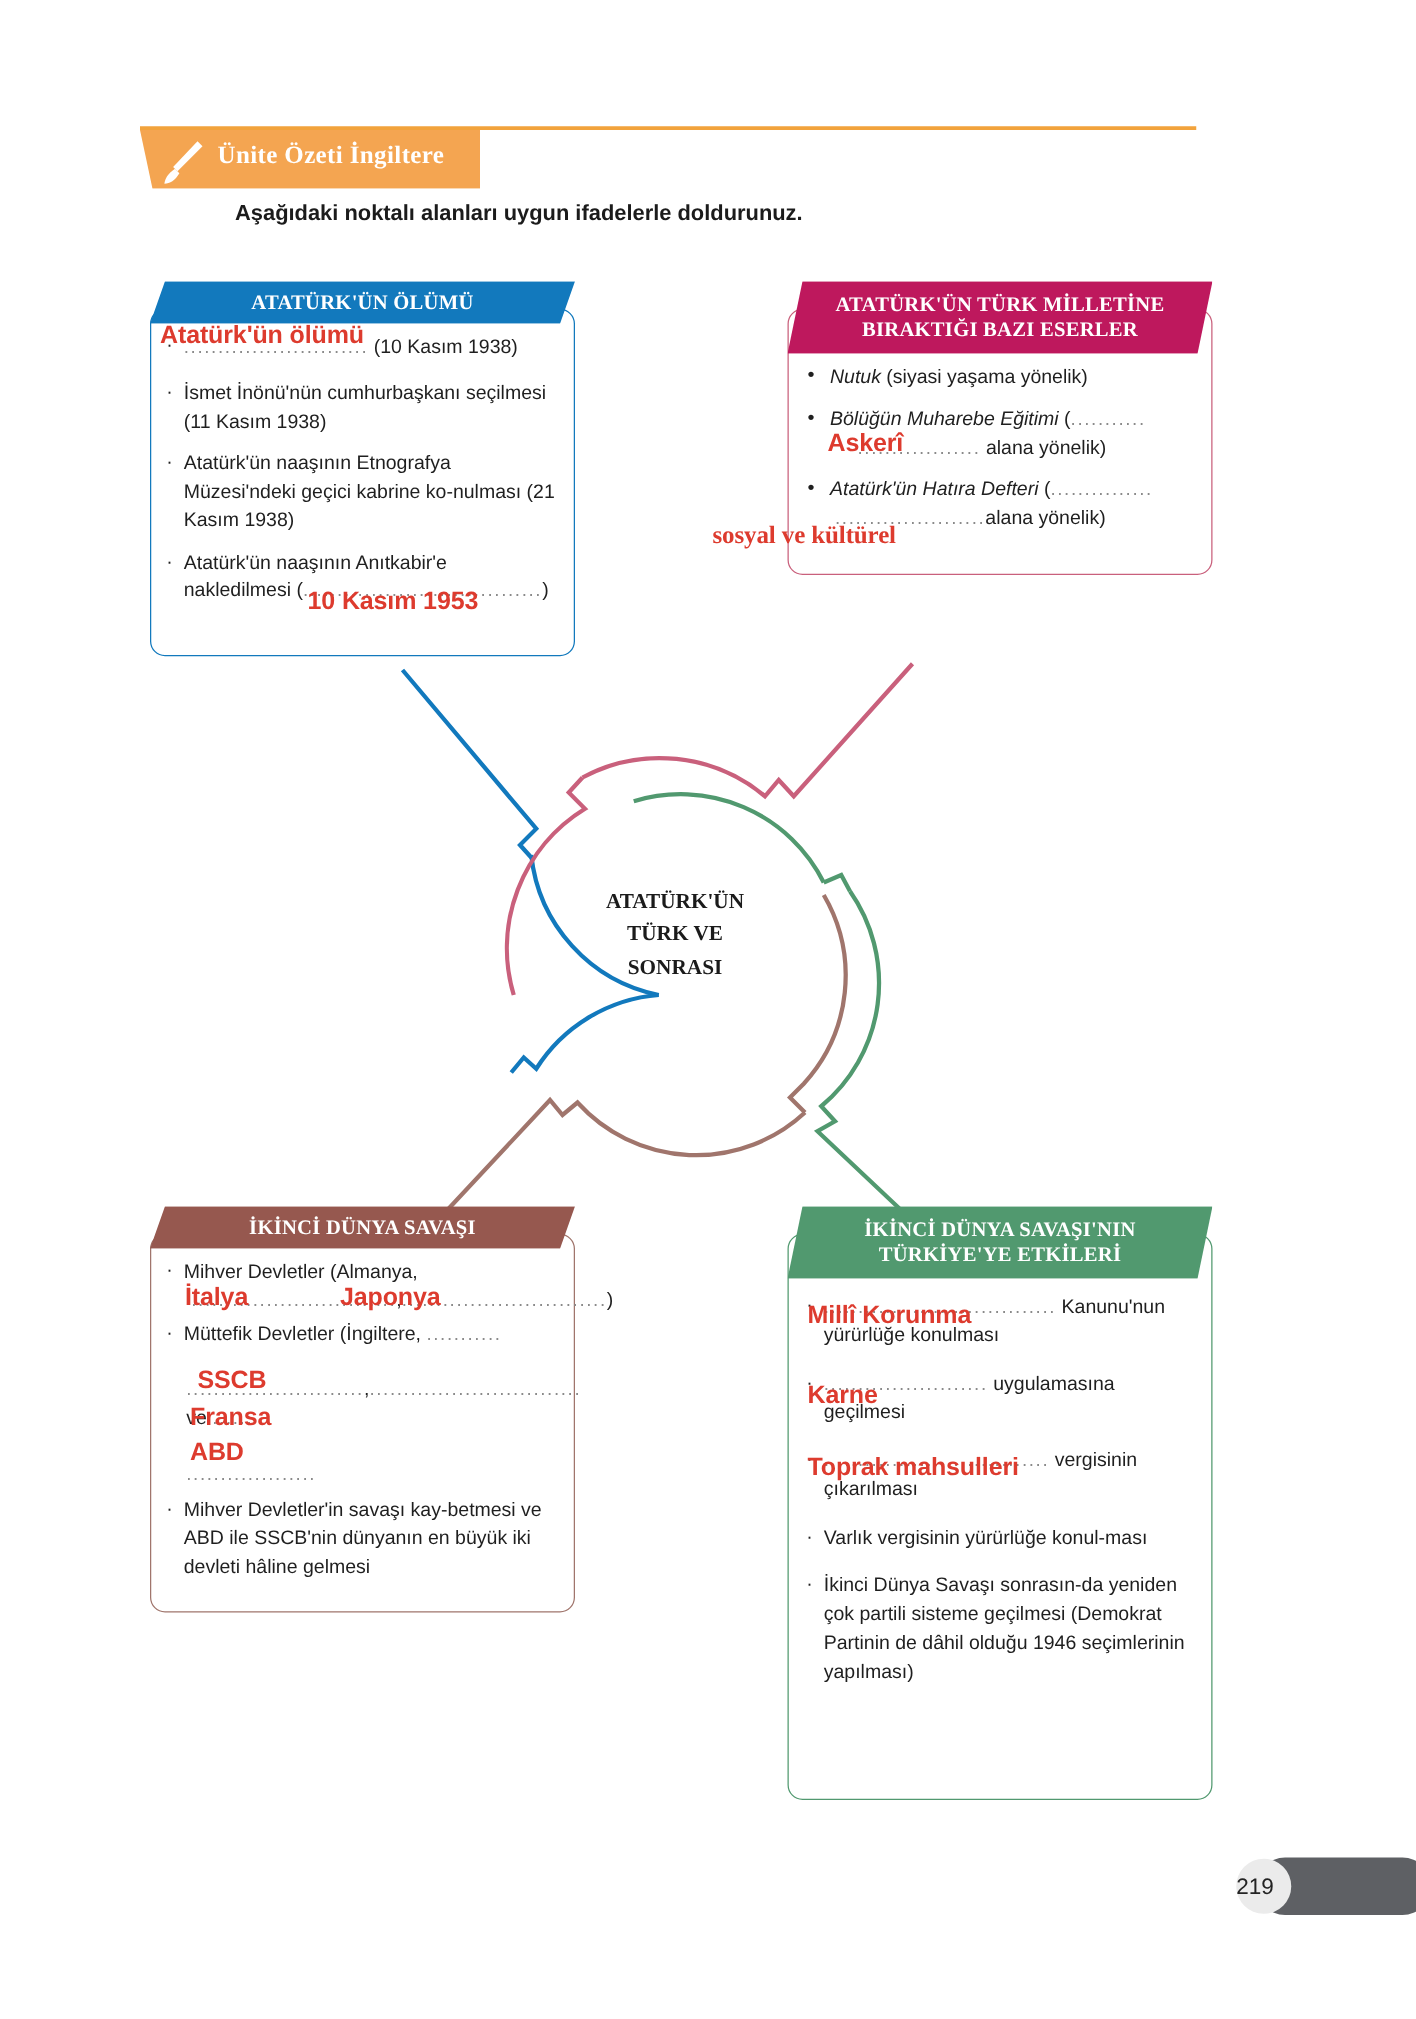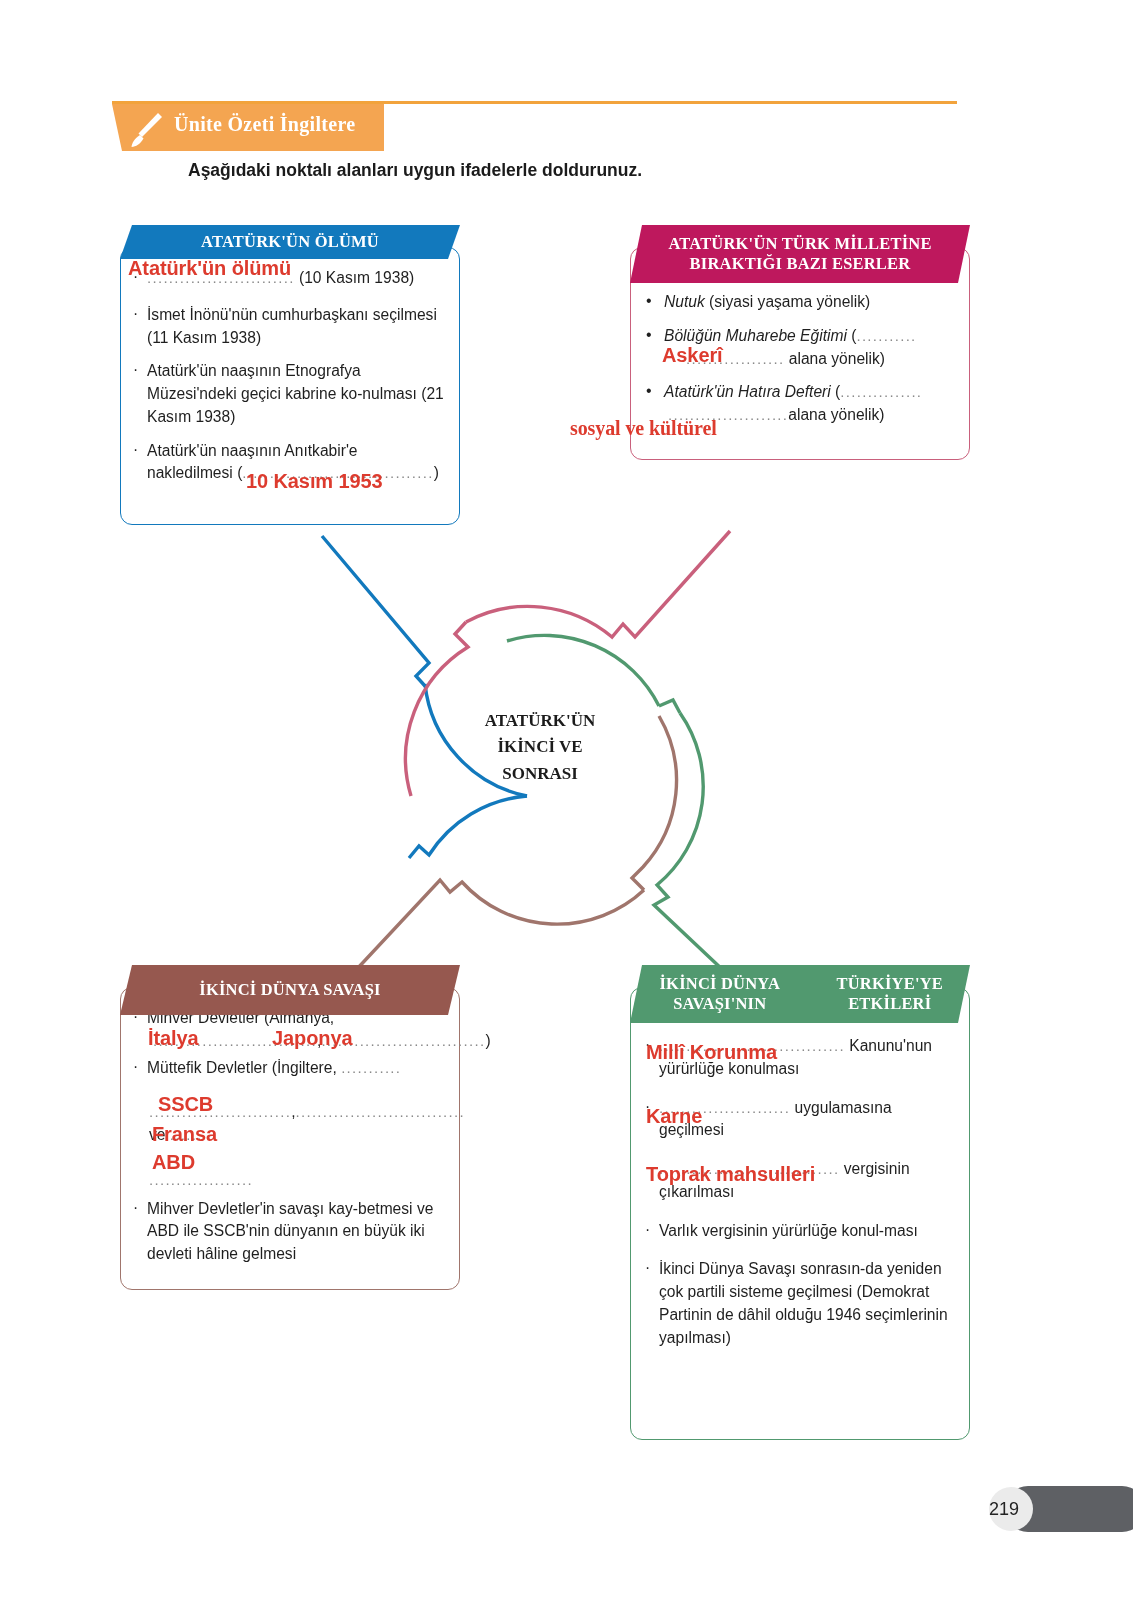--- a/index.html
+++ b/index.html
@@ -131,21 +131,21 @@
     </g>
 
     <g fill="none" stroke-width="3.4" stroke-linejoin="miter">
       <path d="M 659 716 A 128 128 0 0 1 643 867 L 632 878 L 644 890" stroke="#a0756c"></path>
       <path d="M 644 890 A 128 128 0 0 1 462 882 L 450 892 L 440 880 L 342 985" stroke="#a0756c"></path>
     </g>
   </svg>
 
   <div id="centerLabel">
     <div>ATATÜRK'ÜN</div>
-    <div>İKİNCİ VE</div>
+    <div>TÜRK VE</div>
     <div>SONRASI</div>
   </div>
 
   <div class="card" id="card-olum" style="left:120px;top:225px;width:340px;height:300px;">
 
     <div class="cardbody" style="top:22px;width:340px;height:278px;border-color:#1279bd;"></div>
 
     <div class="banner" style="width:340px;height:34px;background:#1279bd;font-size:16.5px;">
       <span>ATATÜRK'ÜN ÖLÜMÜ</span>
     </div>
@@ -212,21 +212,21 @@
     </div>
 
     <div class="ans" style="left:32px;top:119px;">Askerî</div>
     <div class="ans" style="left:-60px;top:192px;font-family:Liberation Serif, serif;">sosyal ve kültürel</div>
   </div>
 
   <div class="card" id="card-savas" style="left:120px;top:965px;width:340px;height:325px;">
 
     <div class="cardbody" style="top:22px;width:340px;height:303px;border-color:#a0756c;"></div>
 
-    <div class="banner" style="width:340px;height:50px;background:#96584f;font-size:16.5px;">
+    <div class="banner" style="width:340px;height:34px;background:#96584f;font-size:16.5px;">
       <span>İKİNCİ DÜNYA SAVAŞI</span>
     </div>
 
     <div class="bullets" style="top:42px;padding:0 12px 0 8px;">
 
       <div class="bl" style="margin-bottom:4px;">
         <span class="dot">·</span>
         <span>Mihver Devletler (Almanya,</span>
         <div style="padding-left:6px;">
           <span class="dots">..............................</span><span>,</span><span class="dots">..............................</span><span>)</span>
@@ -257,21 +257,21 @@
     <div class="ans" style="left:152px;top:62px;">Japonya</div>
     <div class="ans" style="left:38px;top:128px;">SSCB</div>
     <div class="ans" style="left:32px;top:158px;">Fransa</div>
     <div class="ans" style="left:32px;top:186px;">ABD</div>
   </div>
 
   <div class="card" id="card-etkiler" style="left:630px;top:965px;width:340px;height:475px;">
 
     <div class="cardbody" style="top:22px;width:340px;height:453px;border-color:#51996f;"></div>
 
-    <div class="banner" style="width:340px;height:58px;background:#51996f;font-size:16.5px;flex-direction:row;">
+    <div class="banner" style="width:340px;height:58px;background:#51996f;font-size:16.5px;flex-direction:column;">
       <span>İKİNCİ DÜNYA SAVAŞI'NIN</span>
       <span>TÜRKİYE'YE ETKİLERİ</span>
     </div>
 
     <div class="bullets" style="top:70px;padding:0 14px 0 10px;">
 
       <div class="bl" style="margin-bottom:16px;">
         <span class="dot">·</span>
         <span class="dots">..................................</span><span> Kanunu'nun yürürlüğe konulması</span>
       </div>

